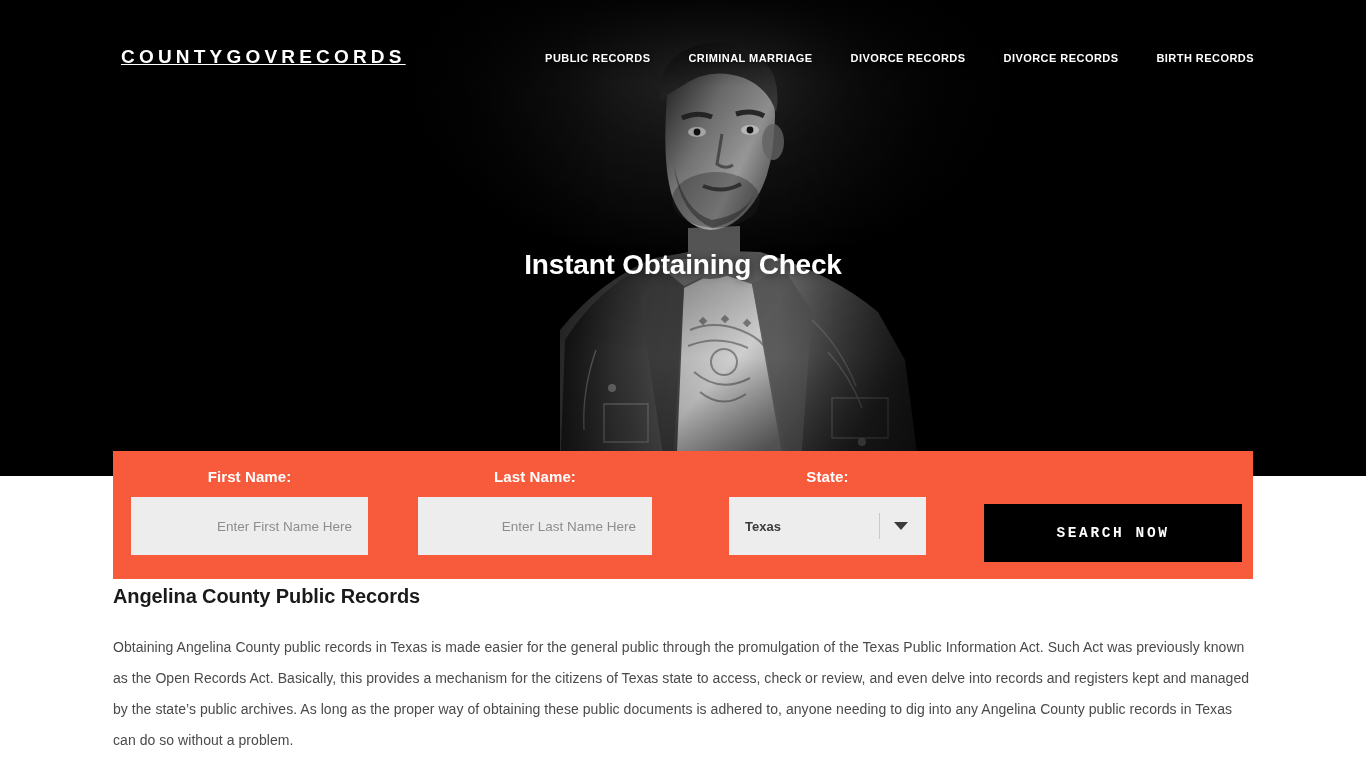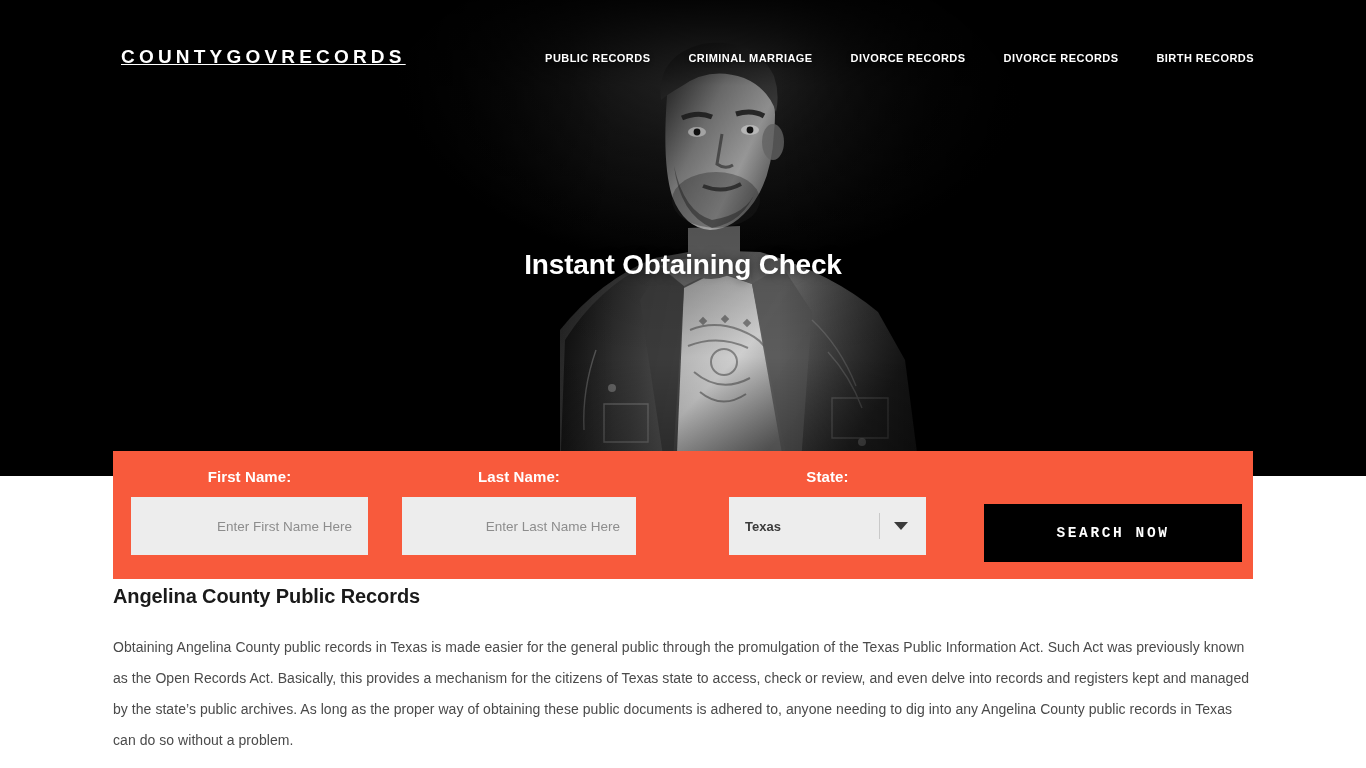--- a/index.html
+++ b/index.html
@@ -60,21 +60,21 @@
   .text-input {
     width:100%; height:58px;
     background:#EDEDED; border:none; outline:none;
     padding:0 16px; font-size:13.5px; color:#444;
     font-family:"Liberation Sans", sans-serif;
     text-align:right;
   }
   .text-input::placeholder { color:#8d8d8d; font-size:13.5px; }
 
   #field-first { left:18px; width:237px; }
-  #field-last  { left:289px; width:234px; }
+  #field-last  { left:305px; width:234px; }
   #field-state { left:616px; width:197px; }
 
   .select-wrap {
     position:relative; width:100%; height:58px; background:#EDEDED;
     display:flex; align-items:center;
   }
   .select-value {
     padding-left:16px; font-size:13px; font-weight:bold; color:#3b3b3b;
     flex:1;
   }

